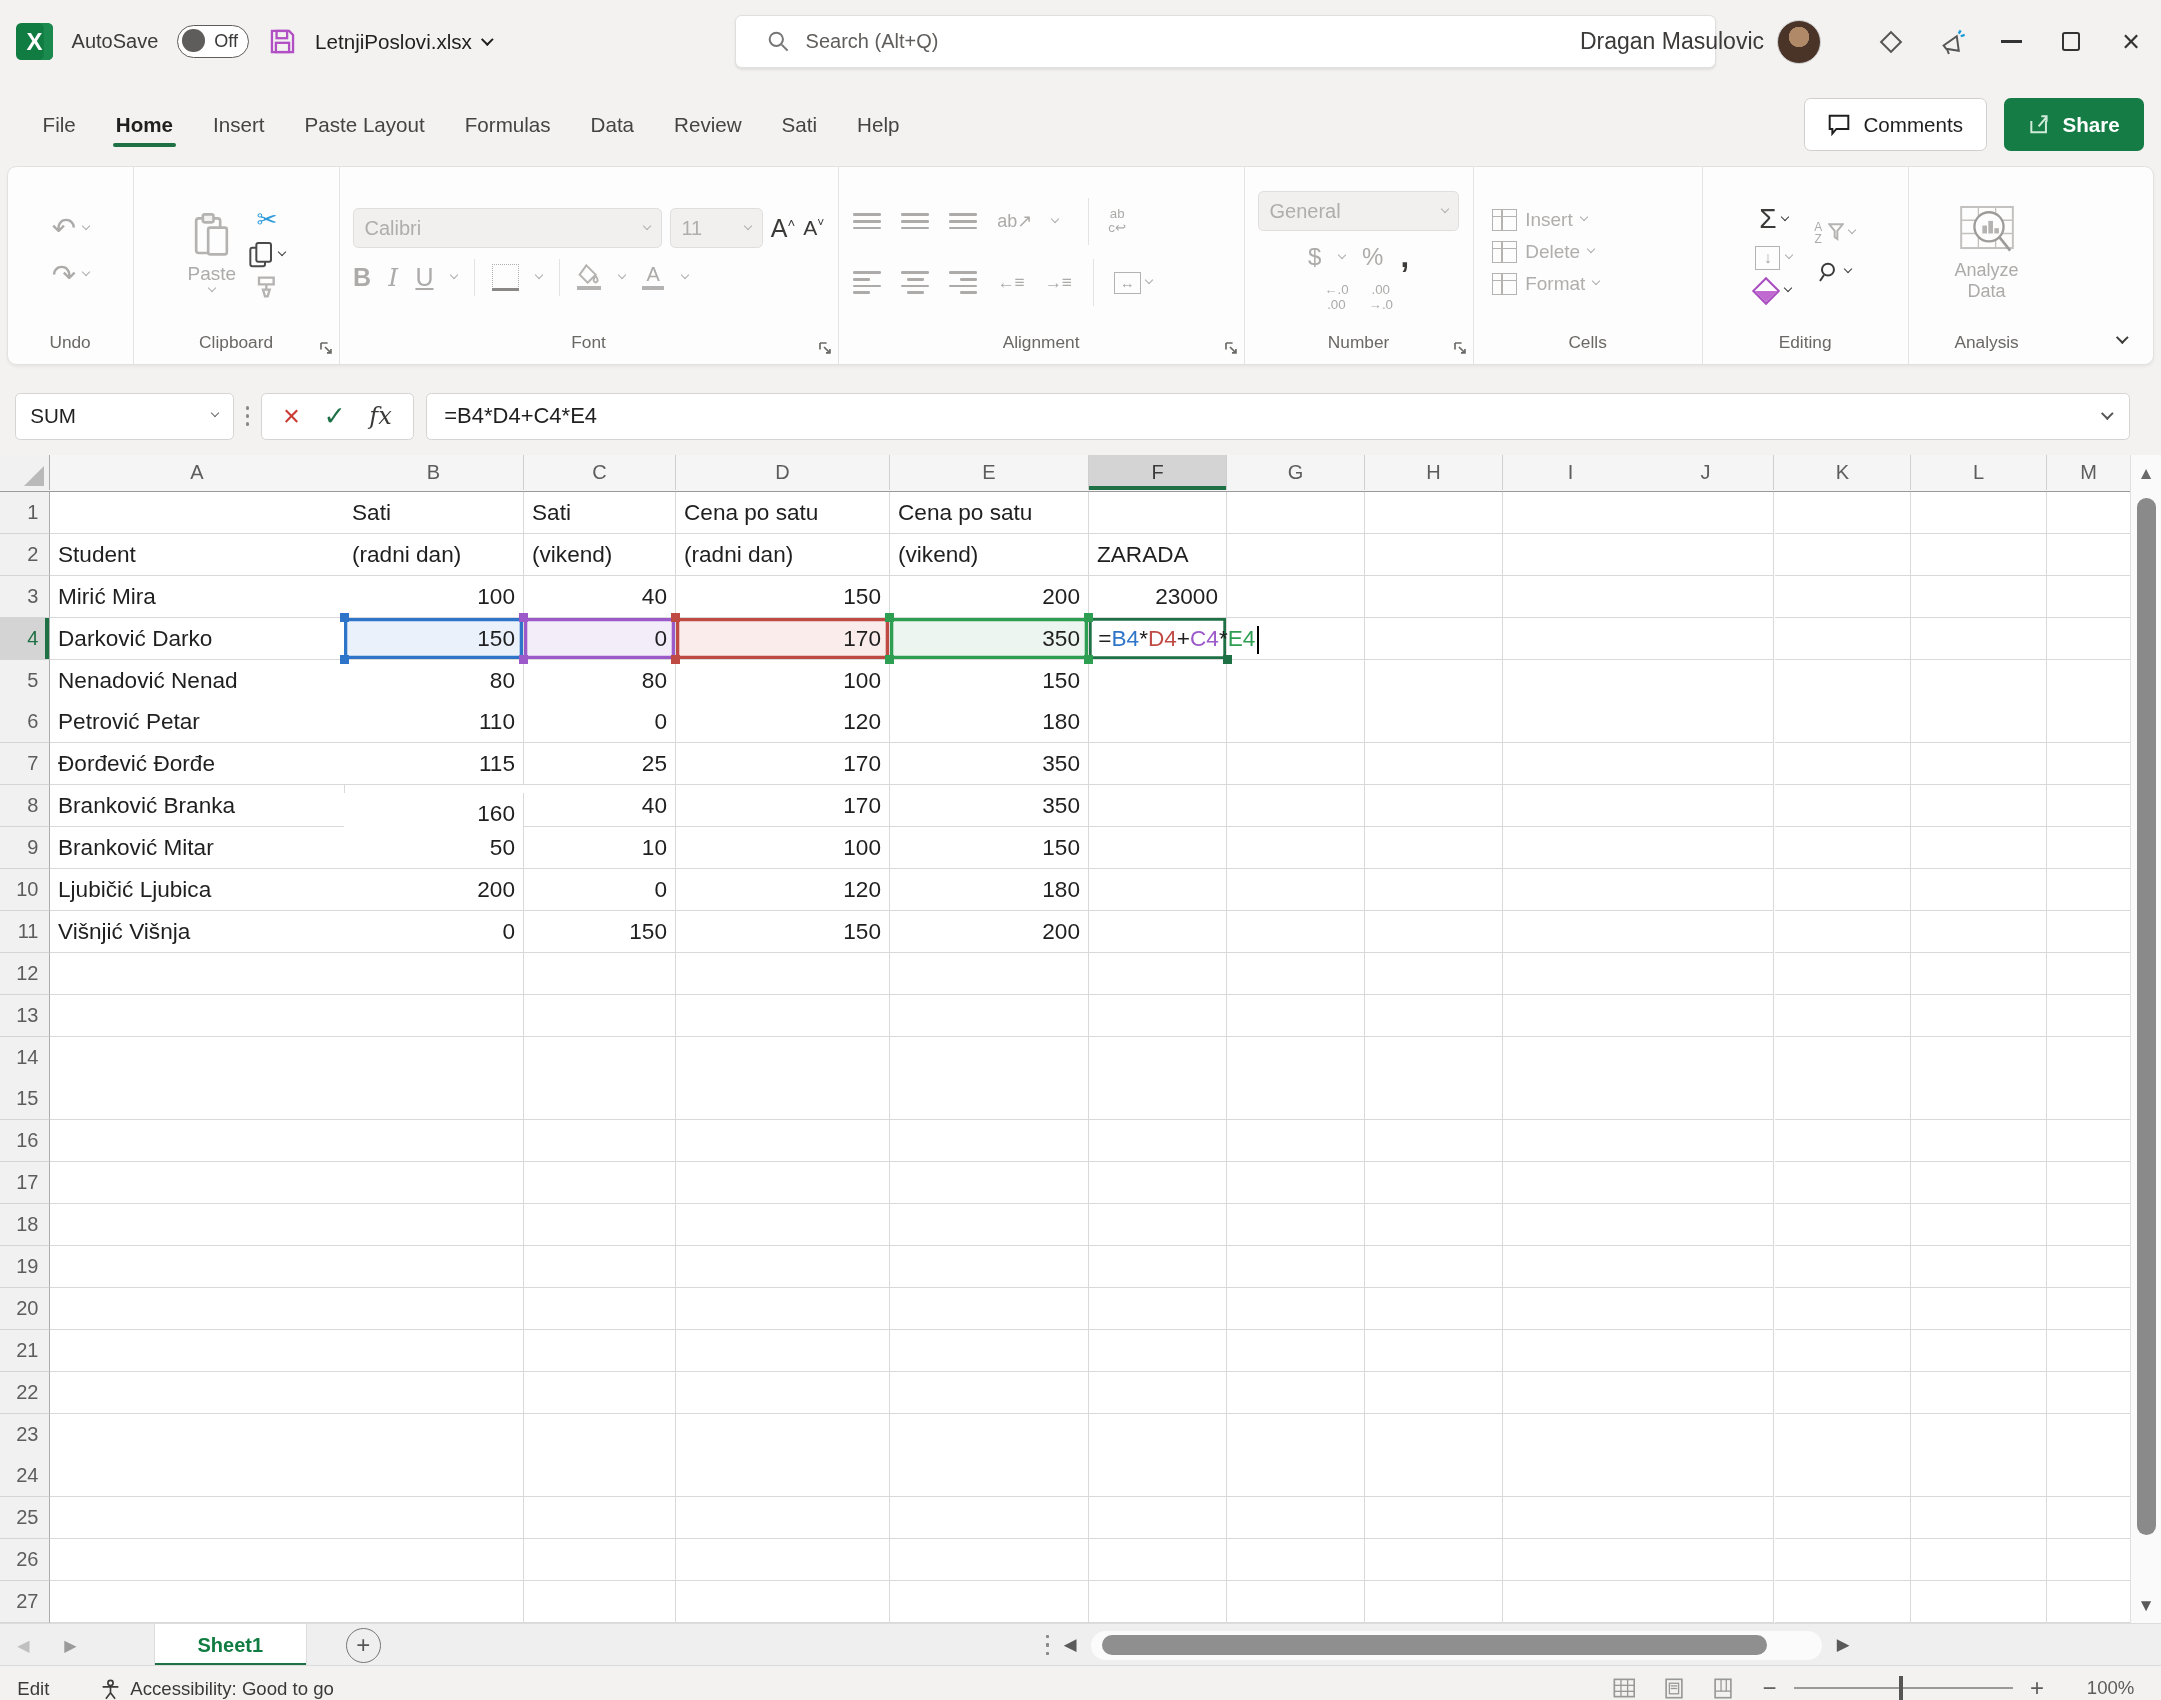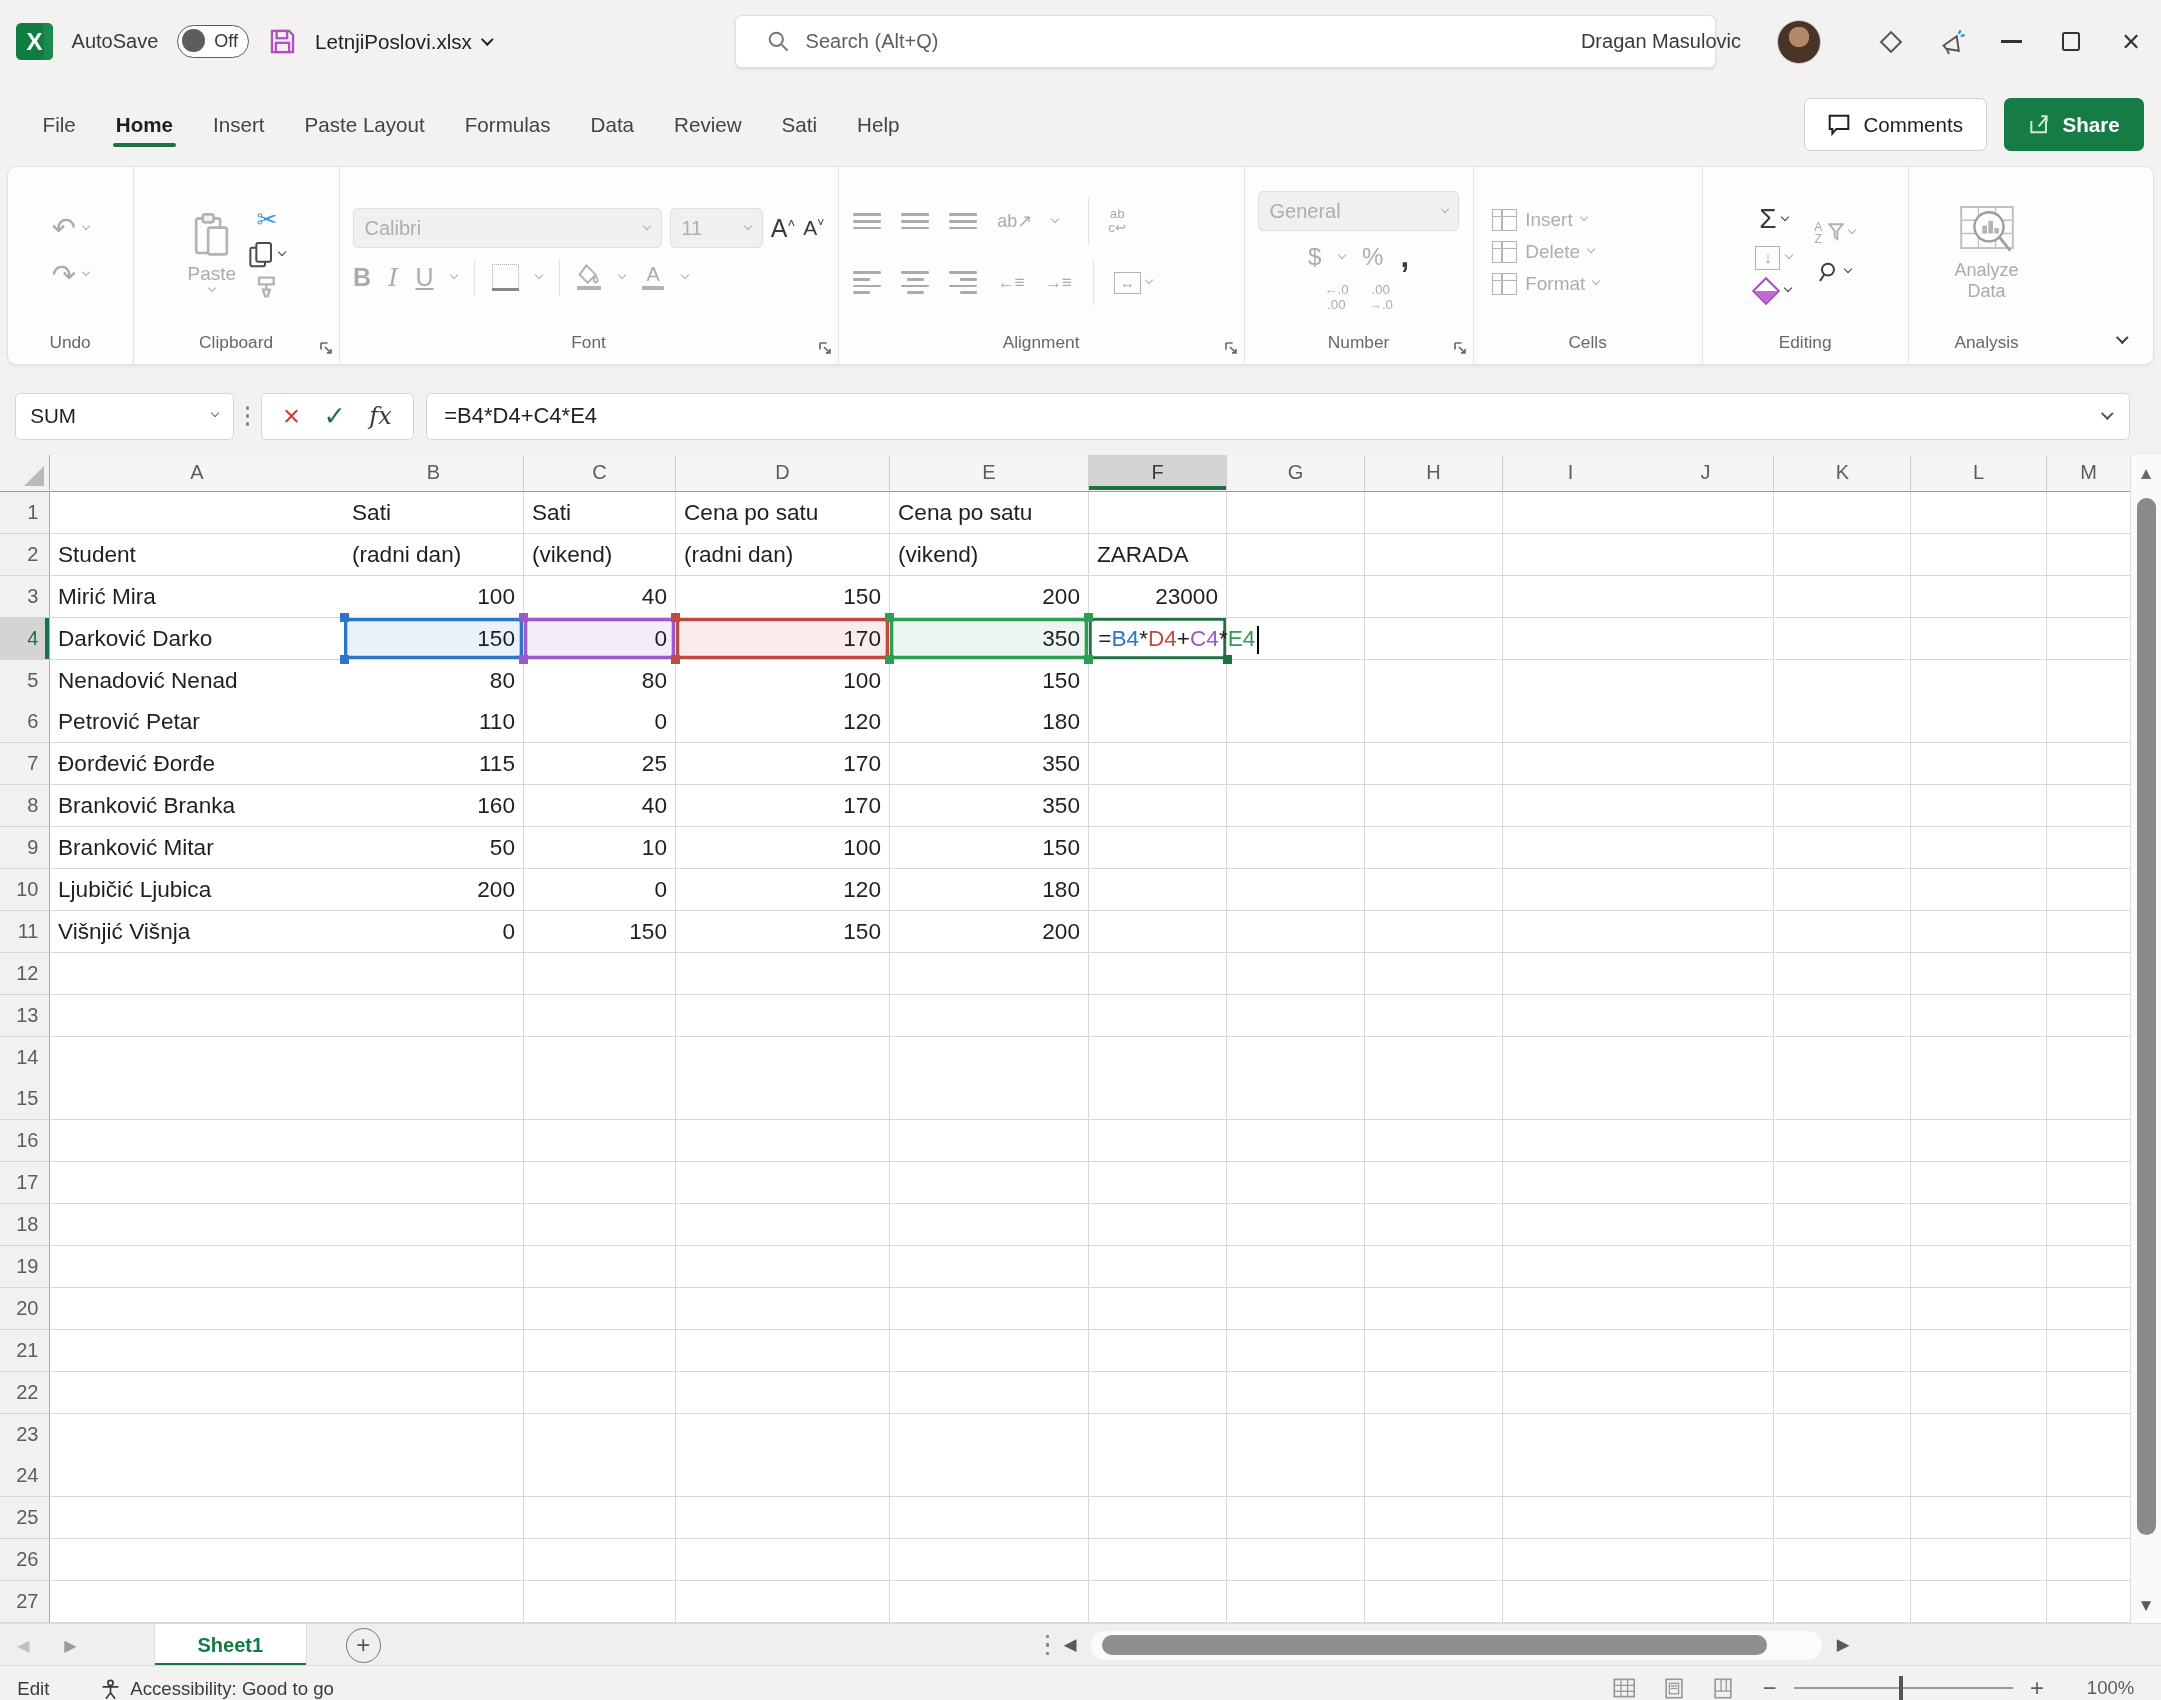--- a/index.html
+++ b/index.html
@@ -12,21 +12,21 @@
   .tb-label{font-size:20px;color:#3b3a39}
   .toggle{position:relative;width:72px;height:33px;border:1.3px solid#5f5d5b;border-radius:17.3px;background:#fff}
   .toggle .knob{position:absolute;left:4px;top:3.3px;width:22.6px;height:22.6px;border-radius:50%;background:#5f5d5b}
   .toggle .state{position:absolute;right:10px;top:5.3px;font-size:18px;color:#3b3a39}
   .fname{display:flex;align-items:center;gap:10.6px;font-size:20.6px;color:#1f1f1f}
   .chev{display:inline-block;width:8.6px;height:8.6px;border-right:2px solid currentColor;border-bottom:2px solid currentColor;transform:rotate(45deg);margin-top:-5.3px}
   .chev.s{width:6px;height:6px;border-width:1.7px}
   #searchbox{position:absolute;left:735px;top:14.6px;width:981px;height:53px;background:#fff;border:0.7px solid #e1dfdd;border-radius:6.6px;display:flex;align-items:center;gap:16px;padding-left:31px;box-shadow:0 1.3px 2.7px rgba(0,0,0,.08)}
   #searchbox .ph{font-size:20px;color:#605e5c}
   .tb-right{position:absolute;right:0;top:0;height:83px;display:flex;align-items:center;gap:0}
-  .uname{font-size:20px;color:#3b3a39;margin-right:36px}
+  .uname{font-size:23px;color:#3b3a39;margin-right:13px}
   .avatar{width:44px;height:44px;border-radius:50%;background:radial-gradient(circle at 50% 38%,#b08968 0 30%,#4a3428 31% 100%);margin-right:40px;border:0.7px solid #ccc}
   .tb-ic{width:60px;height:83px;display:flex;align-items:center;justify-content:center;color:#555}
   .diamond{width:16px;height:16px;border:2px solid #555;transform:rotate(45deg)}
   .win-min{width:21px;height:2.7px;background:#333}
   .win-max{width:18.6px;height:18.6px;border:2px solid #333;border-radius:2.7px}
   .win-x{font-size:31px;color:#333;line-height:1}
   
   #tabsrow{position:absolute;top:83px;left:0;right:0;height:83px;display:flex;align-items:center;justify-content:space-between}
   .tabs{display:flex;align-items:center;gap:0;padding-left:22.6px}
   .tab{position:relative;font-size:20.6px;color:#444;padding:18.6px 20px;cursor:default}
@@ -592,21 +592,21 @@
       <div class="cell" style="left: 1089px; top: 251px; width: 138px;"></div>
       <div class="cell" style="left: 1227px; top: 251px; width: 138px;"></div>
       <div class="cell" style="left: 1365px; top: 251px; width: 138px;"></div>
       <div class="cell" style="left: 1503px; top: 251px; width: 136px;"></div>
       <div class="cell" style="left: 1638px; top: 251px; width: 136px;"></div>
       <div class="cell" style="left: 1775px; top: 251px; width: 136px;"></div>
       <div class="cell" style="left: 1911px; top: 251px; width: 136px;"></div>
       <div class="cell" style="left: 2047px; top: 251px; width: 84px;"></div>
       <div class="rowh" style="top: 293px;">8</div>
       <div class="cell txt" style="left: 50px; top: 293px; width: 295px;">Branković Branka</div>
-      <div class="cell num" style="left: 344px; top: 293px; width: 180px;">160</div>
+      <div class="cell num" style="left: 344px; top: 301px; width: 180px;">160</div>
       <div class="cell num" style="left: 524px; top: 293px; width: 152px;">40</div>
       <div class="cell num" style="left: 676px; top: 293px; width: 214px;">170</div>
       <div class="cell num" style="left: 890px; top: 293px; width: 199px;">350</div>
       <div class="cell" style="left: 1089px; top: 293px; width: 138px;"></div>
       <div class="cell" style="left: 1227px; top: 293px; width: 138px;"></div>
       <div class="cell" style="left: 1365px; top: 293px; width: 138px;"></div>
       <div class="cell" style="left: 1503px; top: 293px; width: 136px;"></div>
       <div class="cell" style="left: 1638px; top: 293px; width: 136px;"></div>
       <div class="cell" style="left: 1775px; top: 293px; width: 136px;"></div>
       <div class="cell" style="left: 1911px; top: 293px; width: 136px;"></div>

